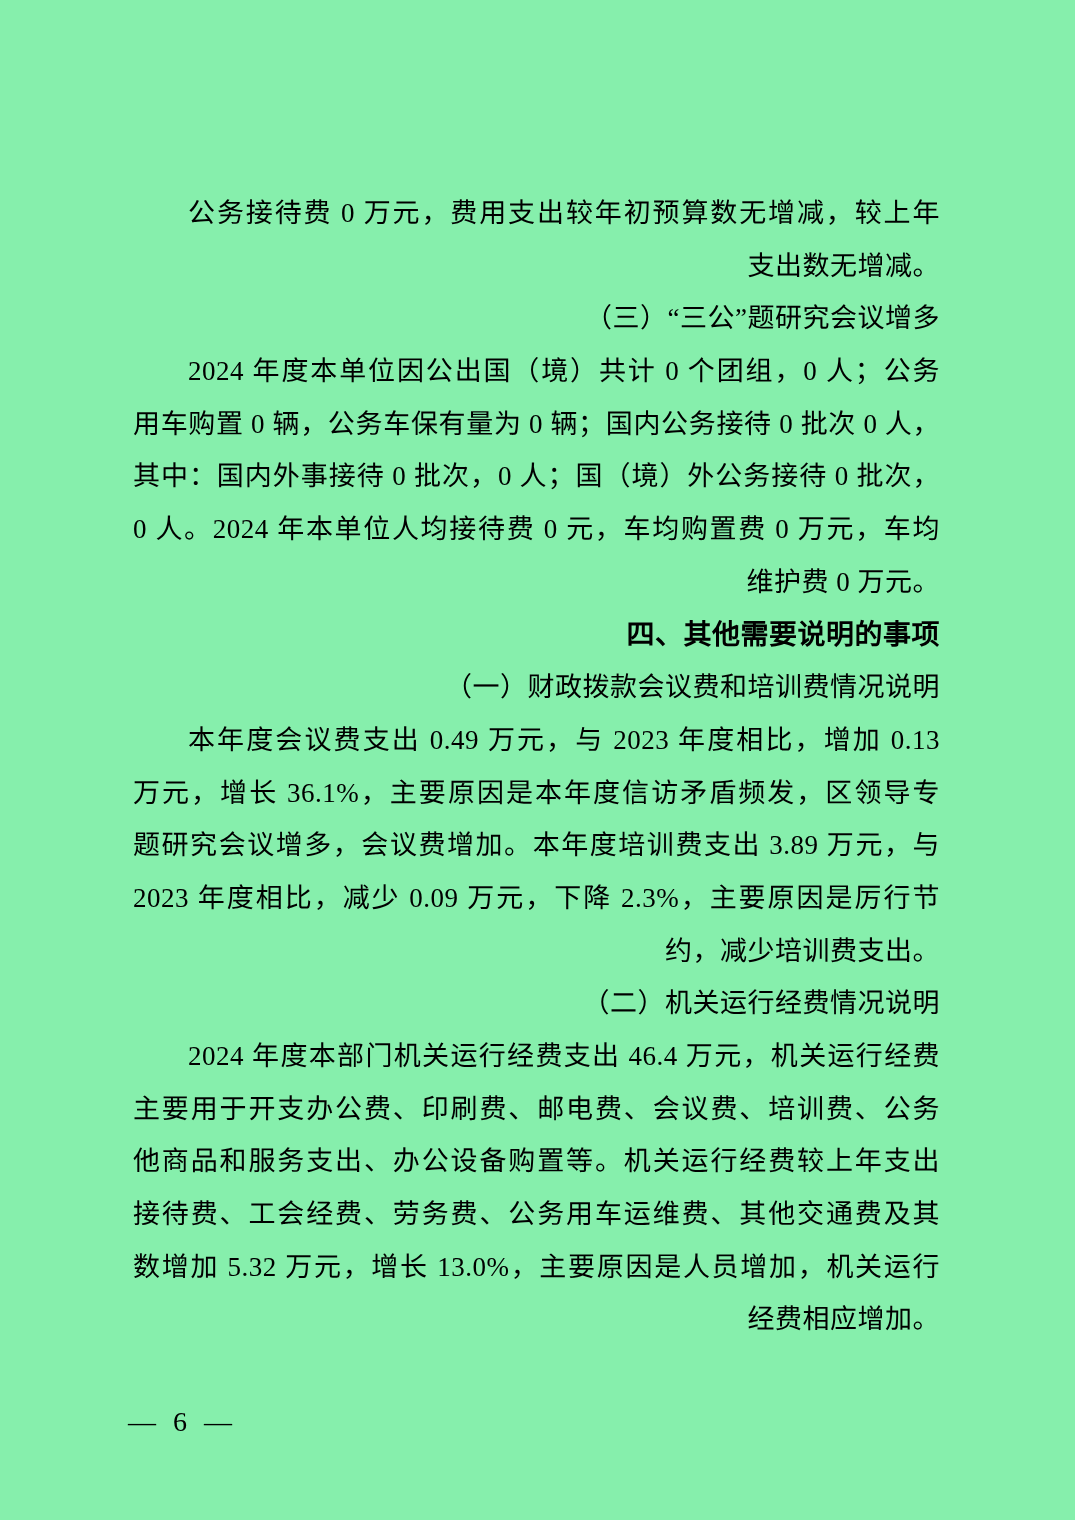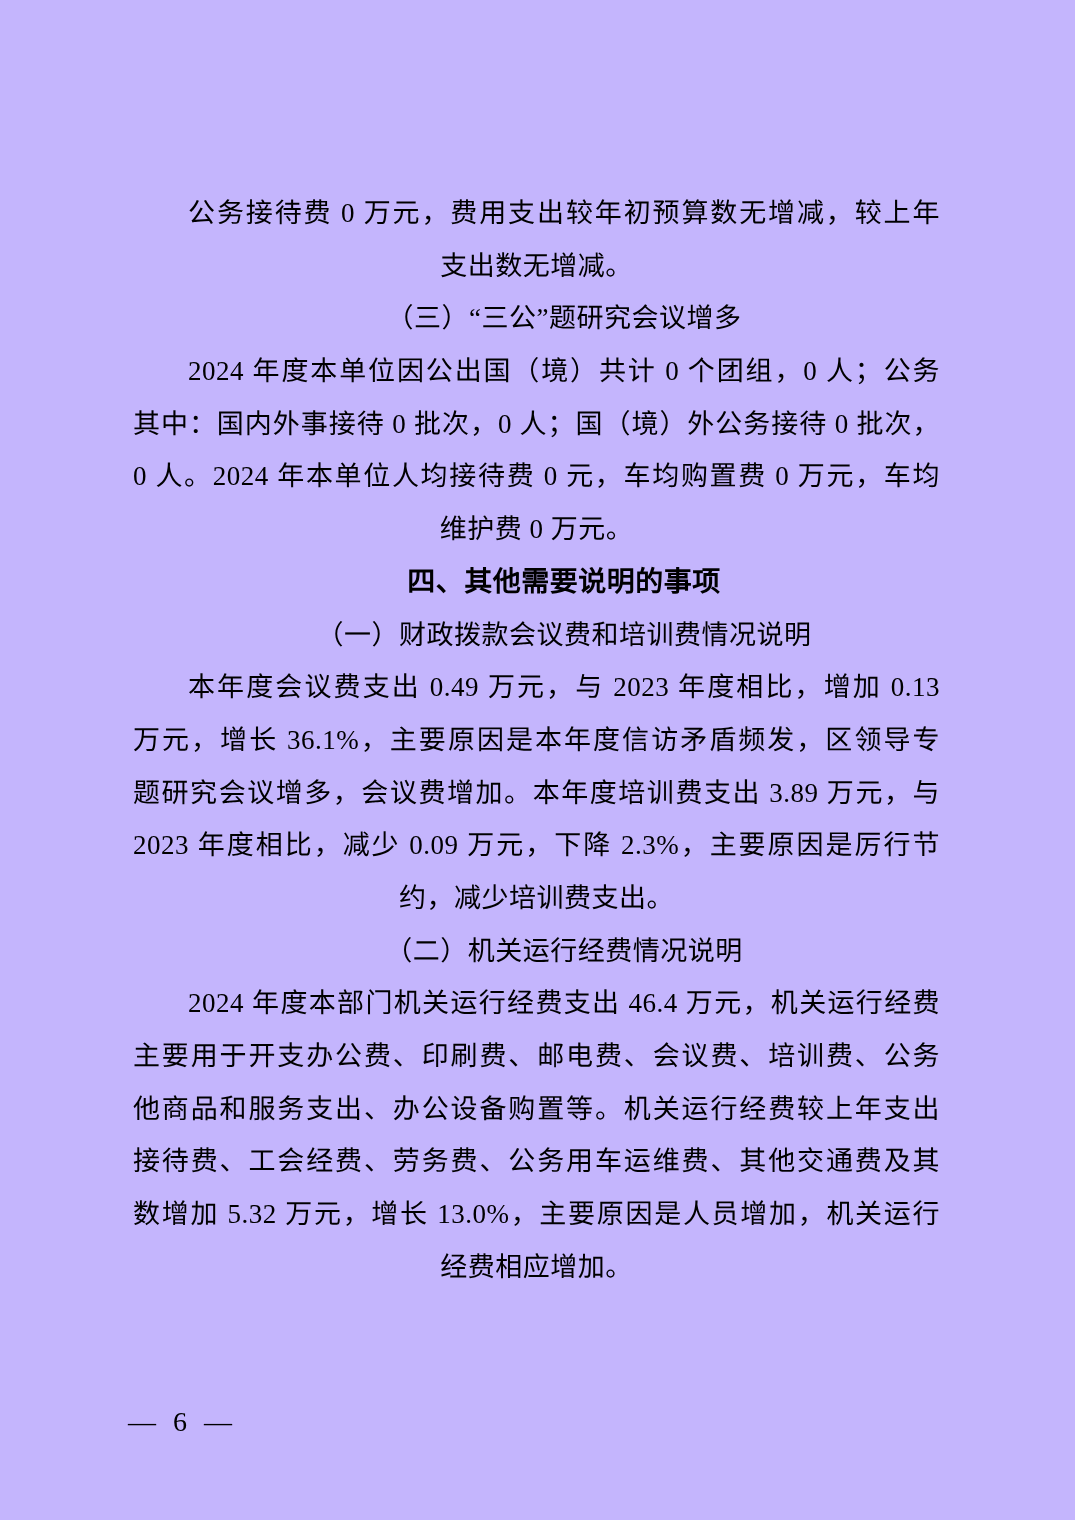--- a/index.html
+++ b/index.html
@@ -4,38 +4,38 @@
 <style>
   html, body {
     margin: 0;
     padding: 0;
     background: #ffffff;
   }
   .page {
     position: relative;
     width: 1075px;
     height: 1520px;
-    background: #c4b5fd;
+    background: #86efac;
     overflow: hidden;
     font-family: "Liberation Serif", "DejaVu Serif", serif;
     color: #000000;
   }
   .content {
     position: absolute;
     left: 133px;
     top: 187px;
     width: 807px;
   }
   .line {
     font-family: "Liberation Serif", "DejaVu Serif", serif;
     font-size: 27px;
     line-height: 52.7px;
     height: 52.7px;
     color: #000000;
-    text-align: center;
+    text-align: right;
     text-justify: inter-character;
     letter-spacing: 0.5px;
   }
   .justify {
     text-align: justify;
     text-align-last: justify;
   }
   .first {
     text-indent: 55px;
   }
@@ -66,20 +66,21 @@
 
 <div class="page">
   <main class="content">
 
     <div class="line first justify">公务接待费 0 万元，费用支出较年初预算数无增减，较上年</div>
     <div class="line">支出数无增减。</div>
 
     <div class="line sub">（三）“三公”题研究会议增多</div>
 
     <div class="line first justify">2024 年度本单位因公出国（境）共计 0 个团组，0 人；公务</div>
+    <div class="line justify">用车购置 0 辆，公务车保有量为 0 辆；国内公务接待 0 批次 0 人，</div>
     <div class="line justify">其中：国内外事接待 0 批次，0 人；国（境）外公务接待 0 批次，</div>
     <div class="line justify">0 人。2024 年本单位人均接待费 0 元，车均购置费 0 万元，车均</div>
     <div class="line">维护费 0 万元。</div>
 
     <div class="line heading">四、其他需要说明的事项</div>
 
     <div class="line sub">（一）财政拨款会议费和培训费情况说明</div>
 
     <div class="line first justify">本年度会议费支出 0.49 万元，与 2023 年度相比，增加 0.13</div>
     <div class="line justify">万元，增长 36.1%，主要原因是本年度信访矛盾频发，区领导专</div>

